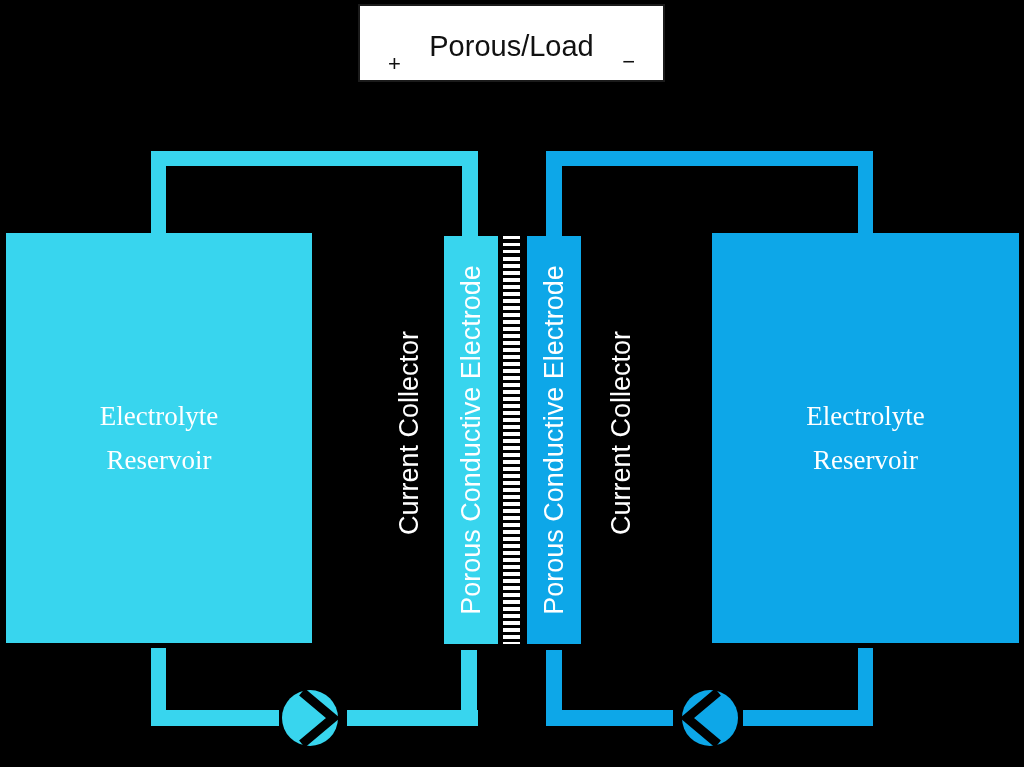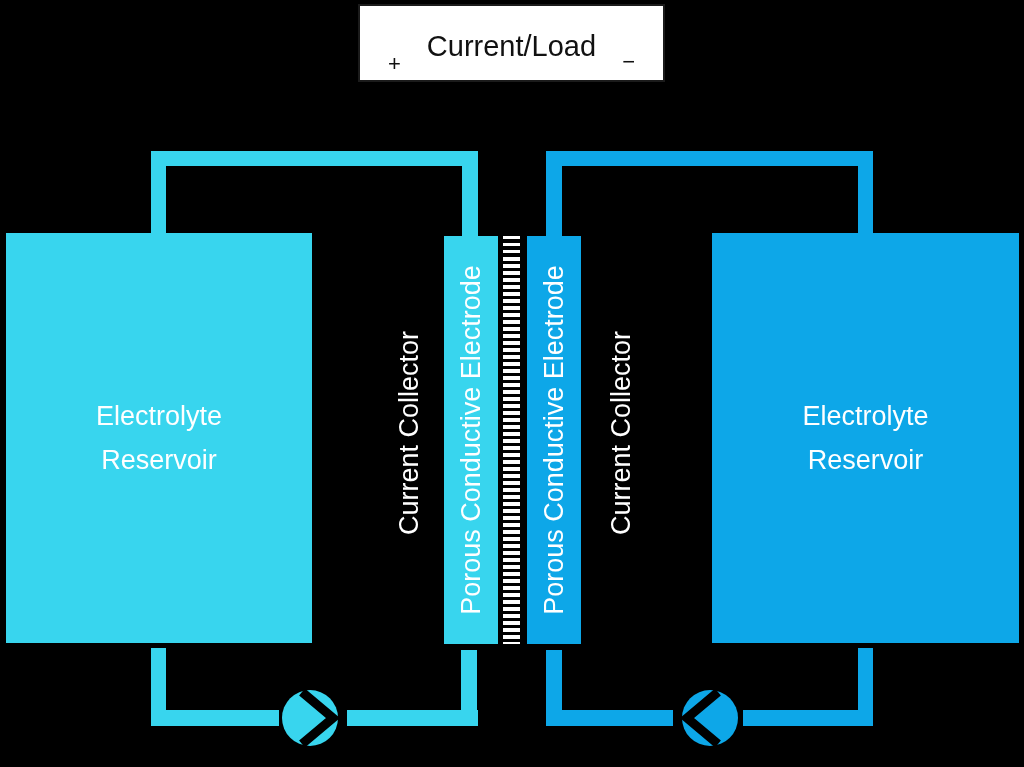--- a/index.html
+++ b/index.html
@@ -19,21 +19,21 @@
     border:2px solid #1b1b1b;
     color:var(--source-load-text,#111);
   }
   .sl-title{position:absolute;left:0;right:0;top:24px;text-align:center;font-size:29px;}
   .sl-plus{position:absolute;left:28px;bottom:3px;font-size:22px;}
   .sl-minus{position:absolute;right:28px;bottom:5px;font-size:22px;}
 
   
   .reservoir{
     display:flex;flex-direction:column;align-items:center;justify-content:center;
-    color:var(--label-text,#fff);font-size:27px;line-height:44px;text-align:center;
+    color:var(--label-text,#fff);font-size:27px;line-height:44px;text-align:center;font-family:Liberation Serif, serif;
   }
   .res-left{left:6px;top:233px;width:306px;height:410px;}
   .res-right{left:712px;top:233px;width:307px;height:410px;}
 
   
   .elec-left{left:444px;top:236px;width:54px;height:408px;}
   .elec-right{left:527px;top:236px;width:54px;height:408px;}
 
   
   .membrane{
@@ -55,21 +55,21 @@
   .pump .body-pos{fill:var(--left-electrolyte,#38d5ee);}
   .pump .body-neg{fill:var(--right-electrolyte,#0da7e8);}
   .pump path{fill:none;stroke:var(--pump-arrow,#000);stroke-width:9;}
 </style>
 </head>
 <body>
 
 <div class="stage">
 
   <div class="abs source-load">
-    <div class="sl-title">Current/Load</div>
+    <div class="sl-title">Porous/Load</div>
     <span class="sl-plus">+</span>
     <span class="sl-minus">−</span>
   </div>
 
   <div class="abs pos" style="left:151px;top:151px;width:327px;height:15px;"></div>
   <div class="abs pos" style="left:151px;top:151px;width:15px;height:82px;"></div>
   <div class="abs pos" style="left:462px;top:151px;width:16px;height:85px;"></div>
   <div class="abs pos" style="left:151px;top:648px;width:15px;height:78px;"></div>
   <div class="abs pos" style="left:461px;top:650px;width:16px;height:76px;"></div>
   <div class="abs pos" style="left:151px;top:710px;width:128px;height:16px;"></div>

